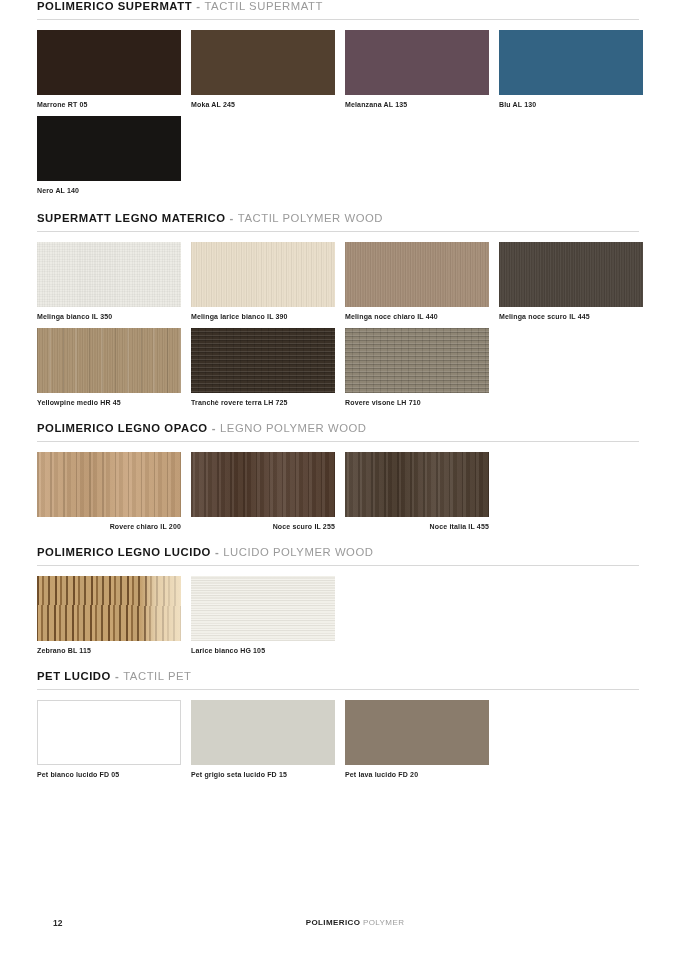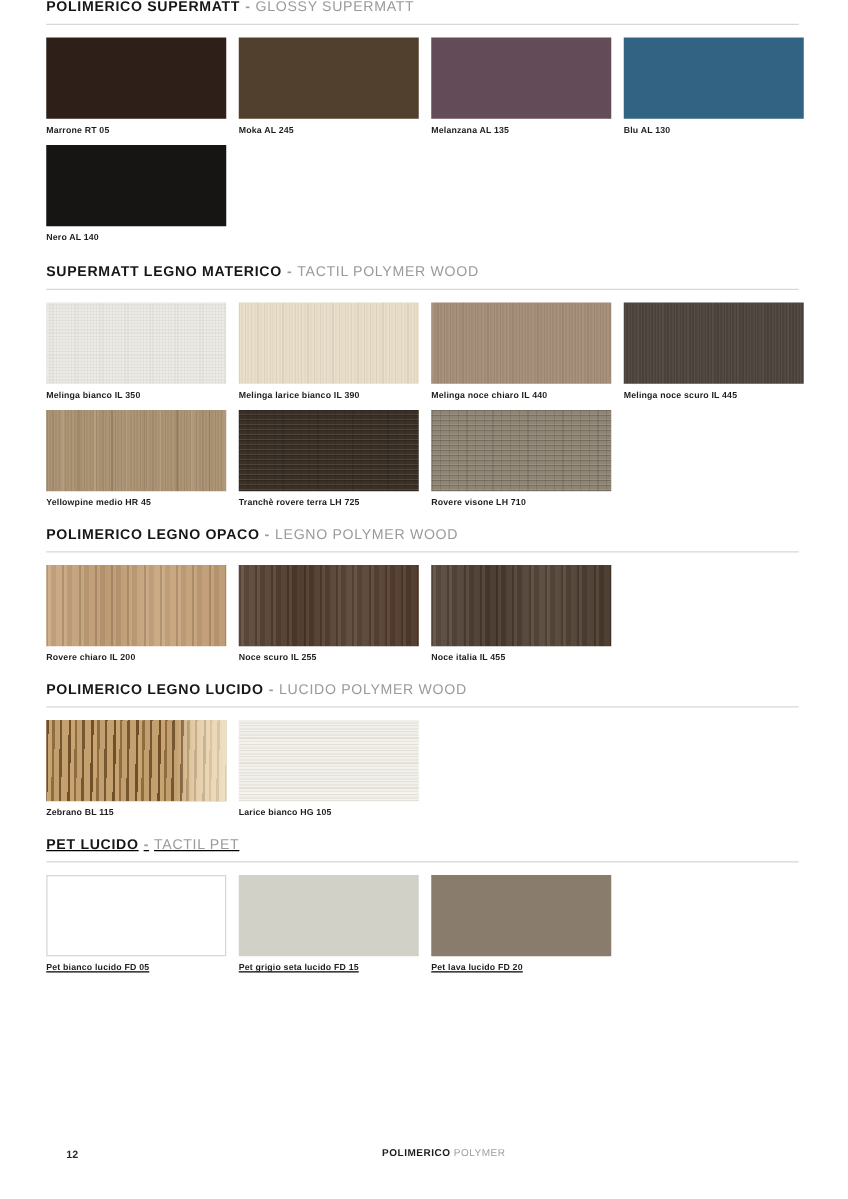--- a/index.html
+++ b/index.html
@@ -145,21 +145,21 @@
 </head>
 <body>
 
 <div class="page">
 
   <div class="content" id="content">
       <div class="section" style="margin-bottom: 18px;">
         <div class="sec-head">
           <span class="sec-it">POLIMERICO SUPERMATT</span>
           <span class="sec-dash">-</span>
-          <span class="sec-en">GLOSSY SUPERMATT</span>
+          <span class="sec-en">TACTIL SUPERMATT</span>
         </div>
         <div class="rule"></div>
         <div class="row">
           <div class="cell">
             <div class="sw " style="background: rgb(46, 32, 24);"></div>
             <div class="lbl">Marrone RT 05</div>
           </div>
           <div class="cell">
             <div class="sw " style="background: rgb(82, 64, 47);"></div>
             <div class="lbl">Moka AL 245</div>
@@ -213,21 +213,21 @@
           <div class="cell">
             <div class="sw t-hcross" style="background: rgb(58, 48, 38);"></div>
             <div class="lbl">Tranchè rovere terra LH 725</div>
           </div>
           <div class="cell">
             <div class="sw t-hcross" style="background: rgb(142, 133, 116);"></div>
             <div class="lbl">Rovere visone LH 710</div>
           </div>
         </div>
       </div>
-      <div class="section" style="margin-bottom: 16px;">
+      <div class="section" style="margin-bottom: 16px; text-align: right;">
         <div class="sec-head">
           <span class="sec-it">POLIMERICO LEGNO OPACO</span>
           <span class="sec-dash">-</span>
           <span class="sec-en">LEGNO POLYMER WOOD</span>
         </div>
         <div class="rule"></div>
         <div class="row">
           <div class="cell">
             <div class="sw t-vstreak t-sheen" style="background: rgb(198, 160, 119);"></div>
             <div class="lbl">Rovere chiaro IL 200</div>
@@ -253,21 +253,21 @@
           <div class="cell">
             <div class="sw t-zebra" style="background: rgb(176, 138, 85);"></div>
             <div class="lbl">Zebrano BL 115</div>
           </div>
           <div class="cell">
             <div class="sw t-hfine" style="background: rgb(238, 236, 228);"></div>
             <div class="lbl">Larice bianco HG 105</div>
           </div>
         </div>
       </div>
-      <div class="section" style="margin-bottom: 0px; text-decoration: underline;">
+      <div class="section" style="margin-bottom: 0px;">
         <div class="sec-head">
           <span class="sec-it">PET LUCIDO</span>
           <span class="sec-dash">-</span>
           <span class="sec-en">TACTIL PET</span>
         </div>
         <div class="rule"></div>
         <div class="row">
           <div class="cell">
             <div class="sw  bordered" style="background: rgb(255, 255, 255);"></div>
             <div class="lbl">Pet bianco lucido FD 05</div>

